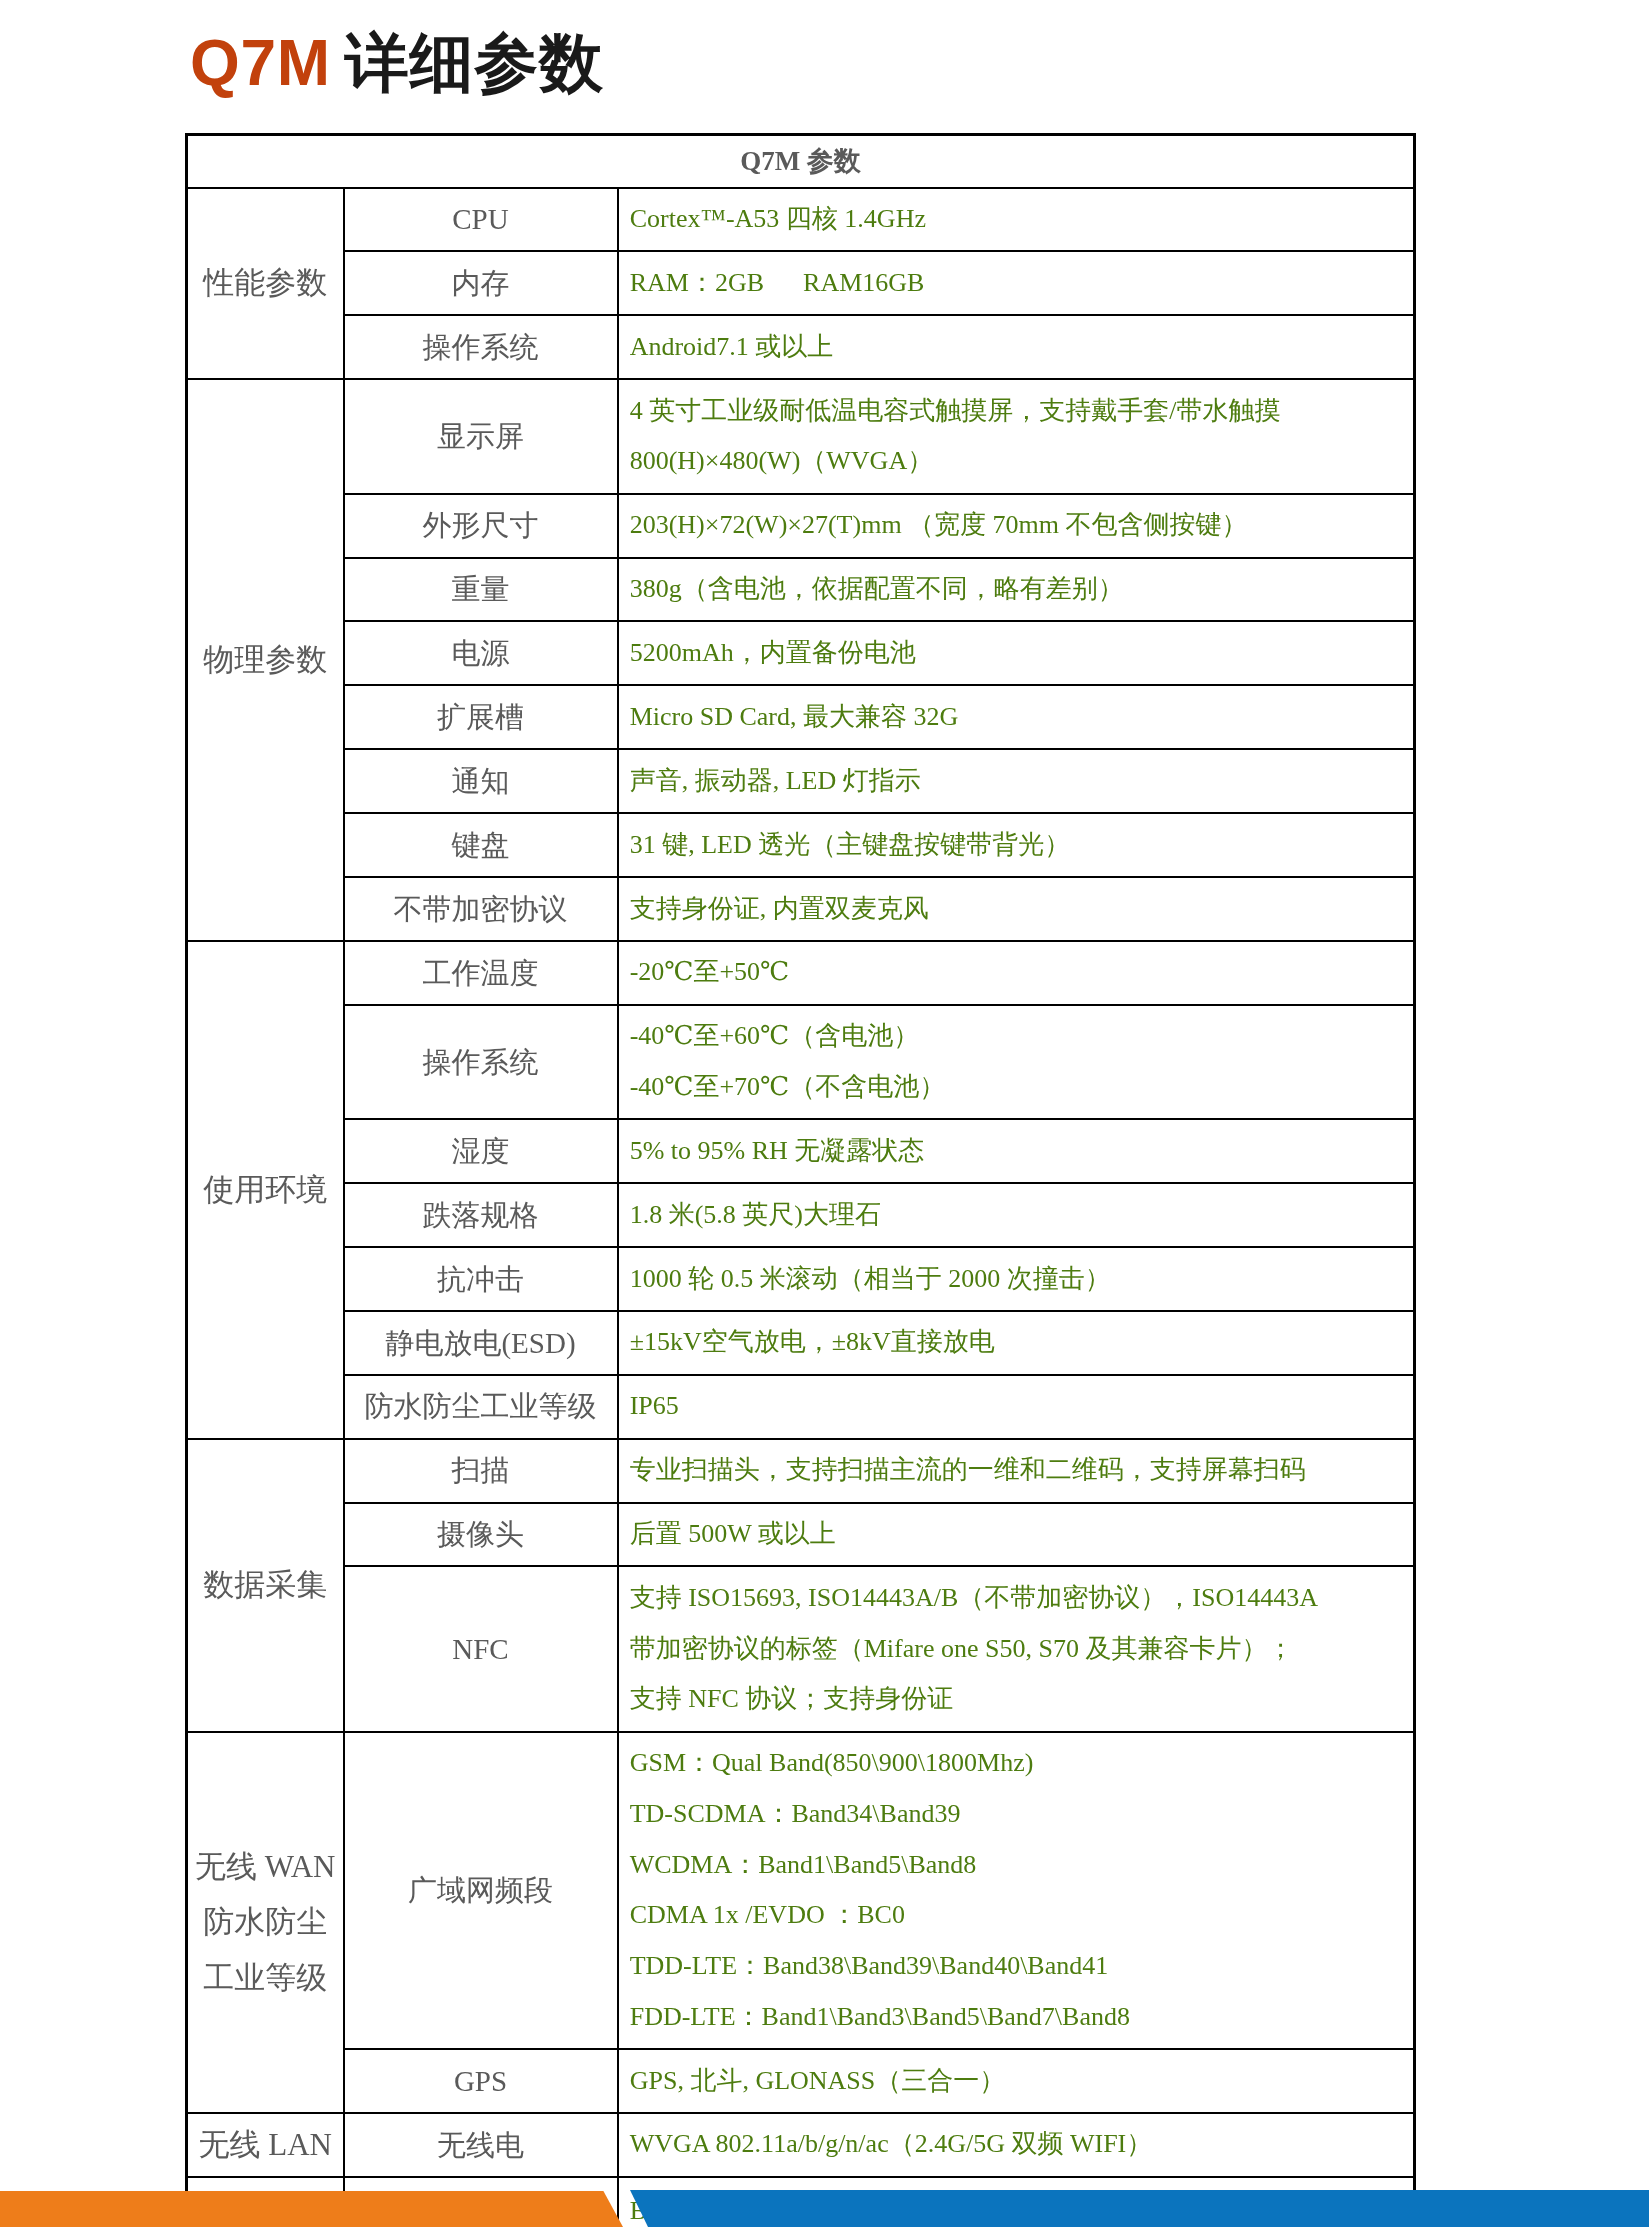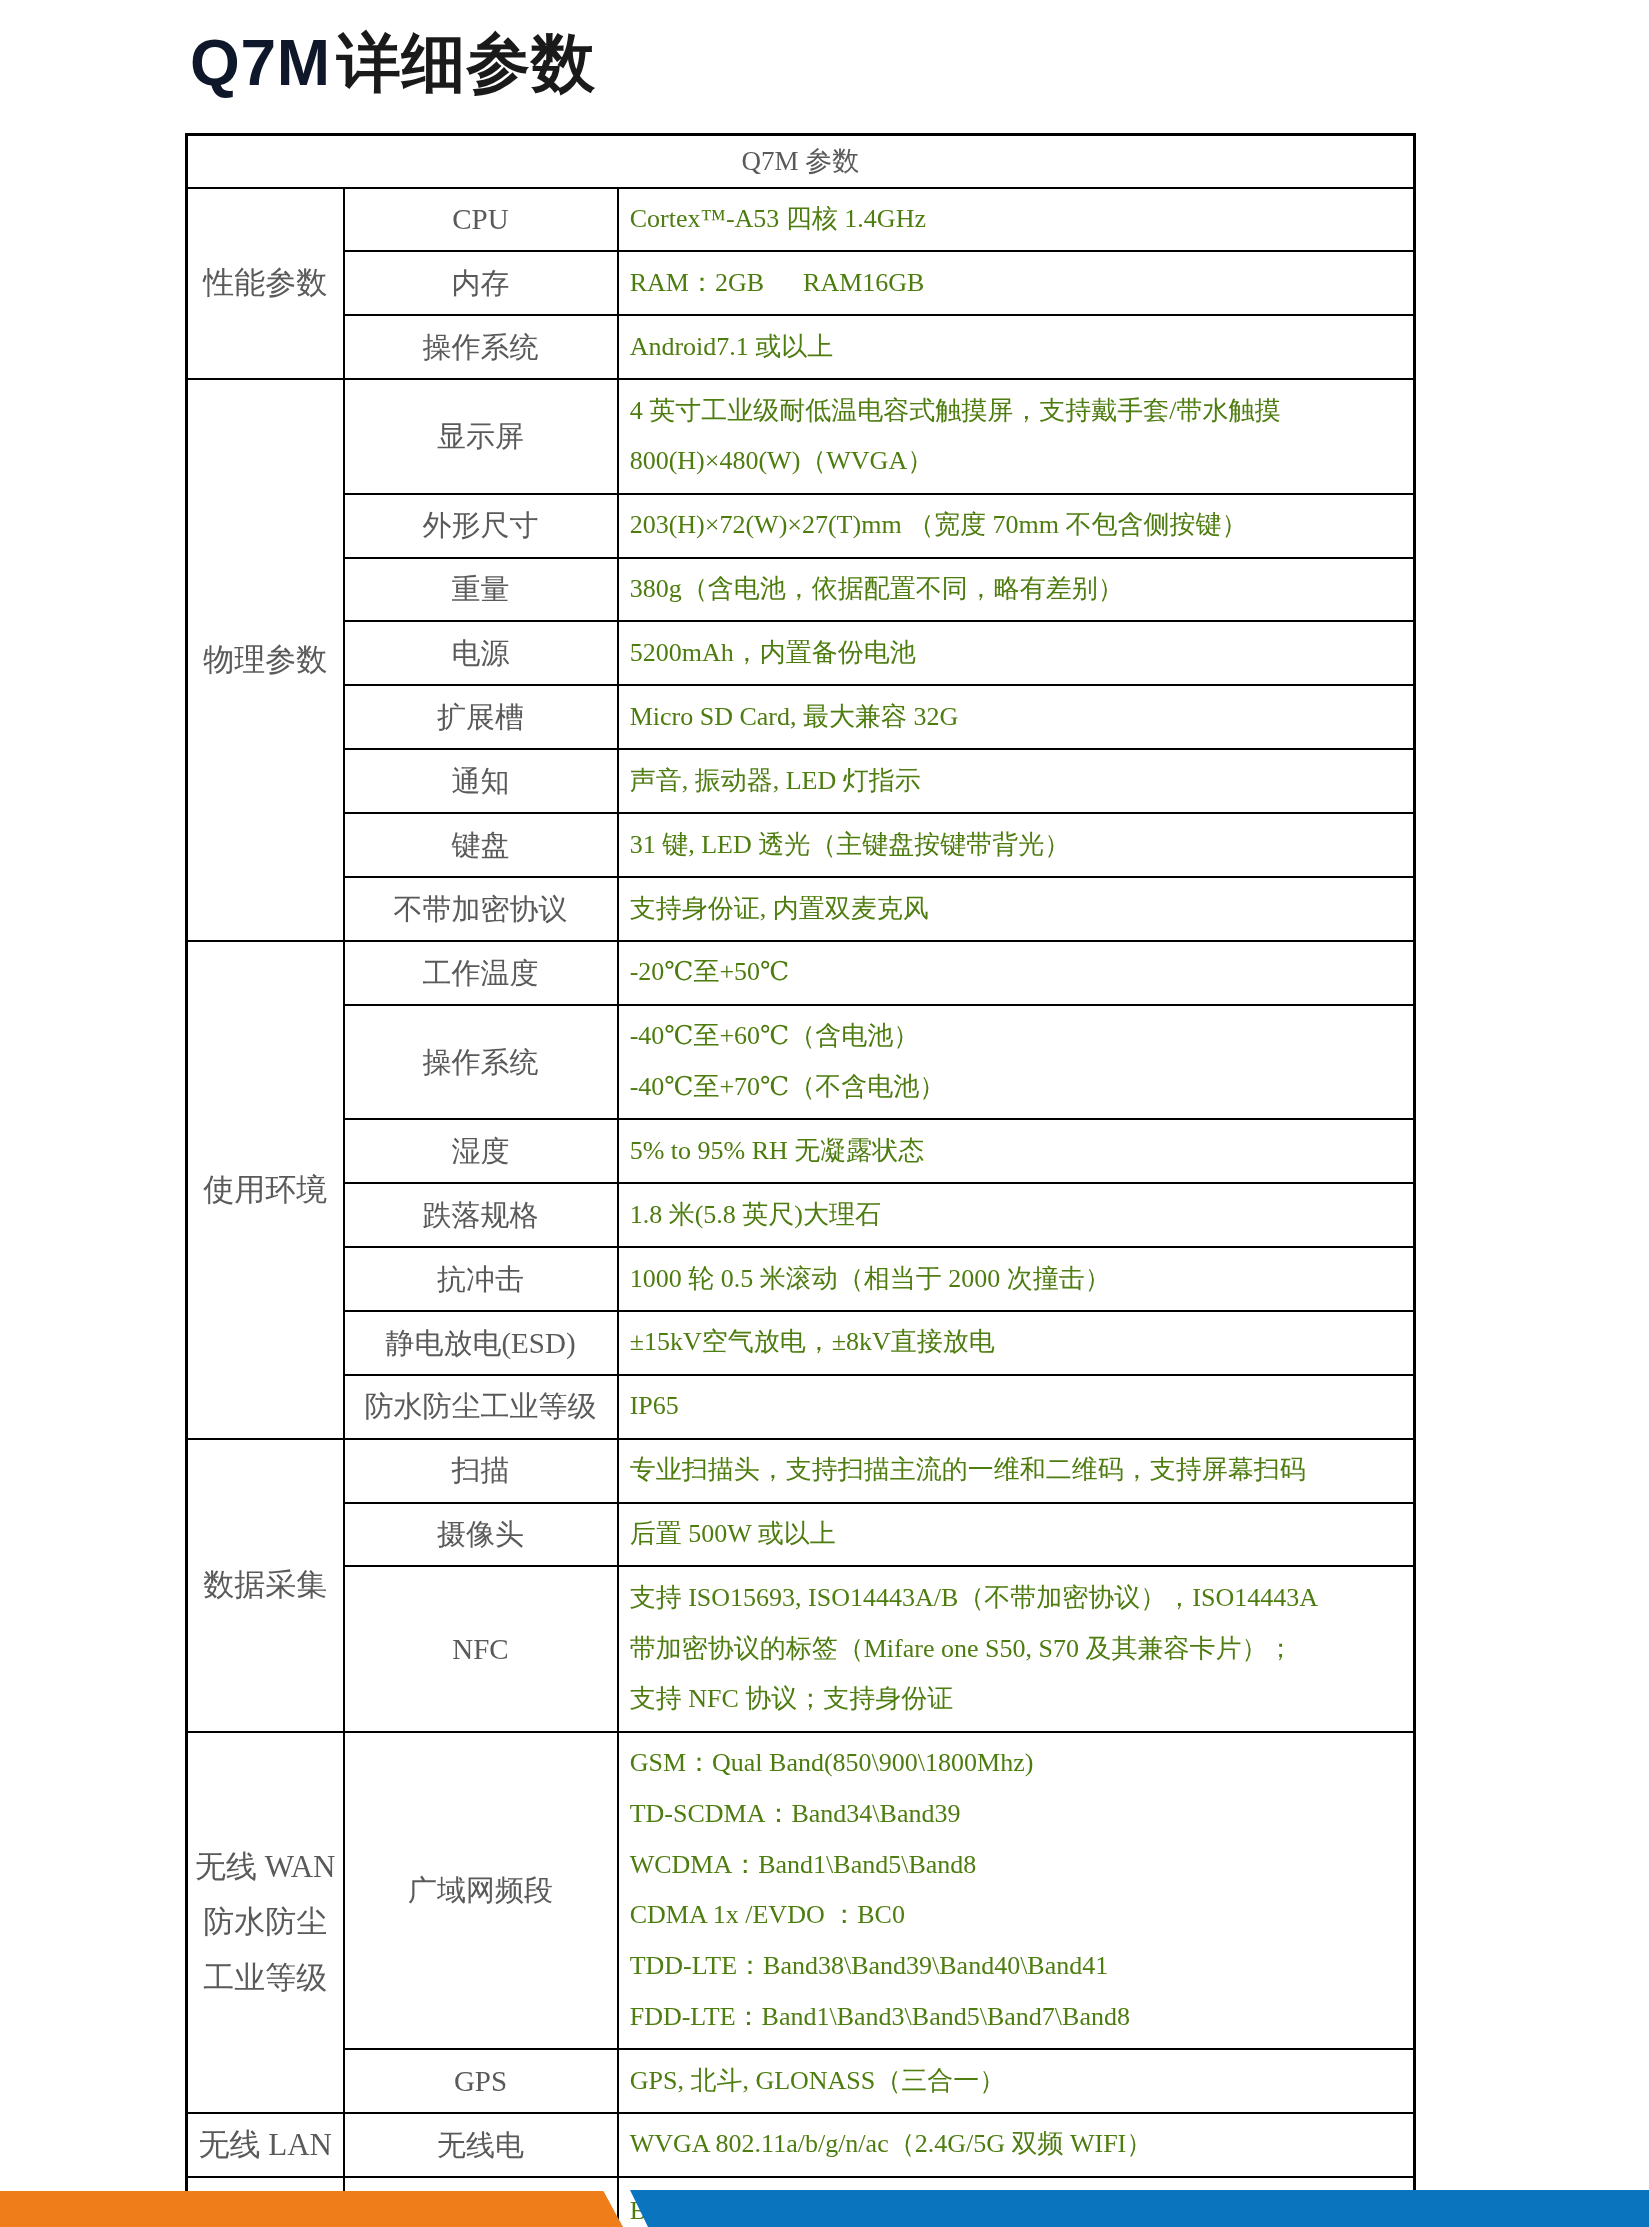--- a/index.html
+++ b/index.html
@@ -11,34 +11,34 @@
     font-family:"Liberation Serif","DejaVu Serif",serif;
     color:#5a5a5a;
   }
   .page-title {
     position:absolute; left:190px; top:26.5px;
     font-family:"Liberation Sans","DejaVu Sans",sans-serif;
     font-weight:bold; font-size:64px; line-height:1.15;
     color:#1a1a1a; letter-spacing:0.7px;
     white-space:nowrap;
   }
-  .page-title .brand { color:#0f172a; margin-right:6px; }
+  .page-title .brand { color:#c2410c; margin-right:14px; }
 
   table.spec {
     position:absolute; left:185px; top:133px;
     width:1231px;
     border-collapse:collapse; table-layout:fixed;
     background:#ffffff;
   }
   table.spec col.c1 { width:157px; }
   table.spec col.c2 { width:274px; }
   table.spec td, table.spec th { border:2.8px solid #000; vertical-align:middle; }
   table.spec { border:3.5px solid #000; }
   thead th {
-    height:53px; font-weight:normal; font-size:27px; color:#5a5a5a;
+    height:53px; font-weight:bold; font-size:27px; color:#5a5a5a;
     text-align:center; border-bottom-width:4.2px;
   }
   tbody tr { height:56px; }
   tbody tr.h156 { height:109px; }
   tbody tr.h204 { height:142px; }
   tbody tr.h440 { height:307px; }
   tbody tr.h100 { height:70px; }
   td.c-group {
     font-size:31px; text-align:center; line-height:1.8;
     padding:0 5.6px; color:#5a5a5a;

